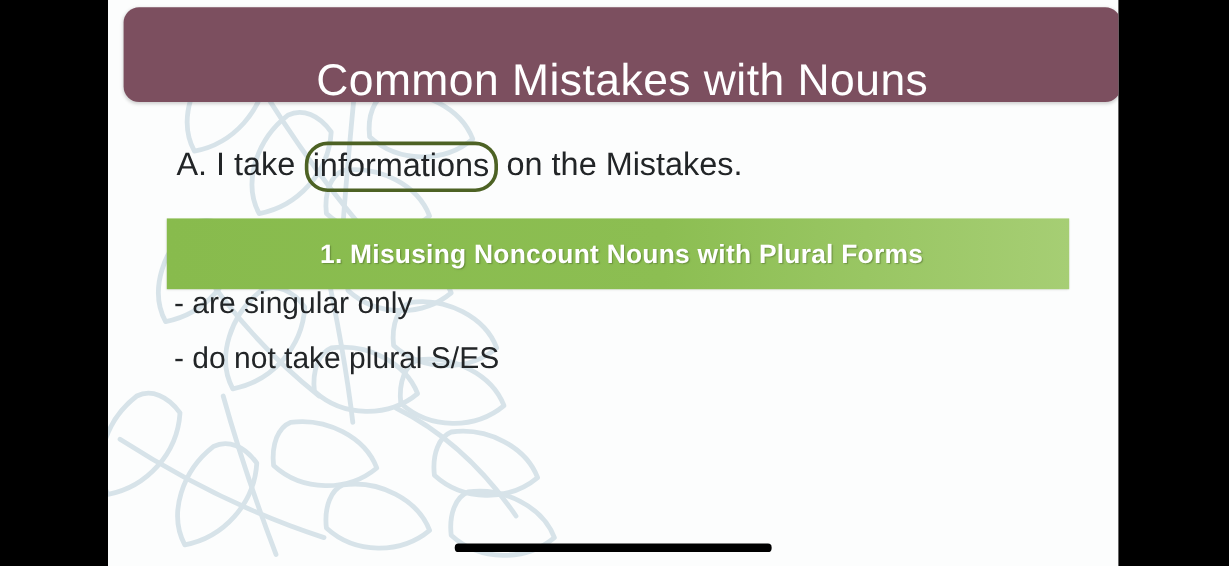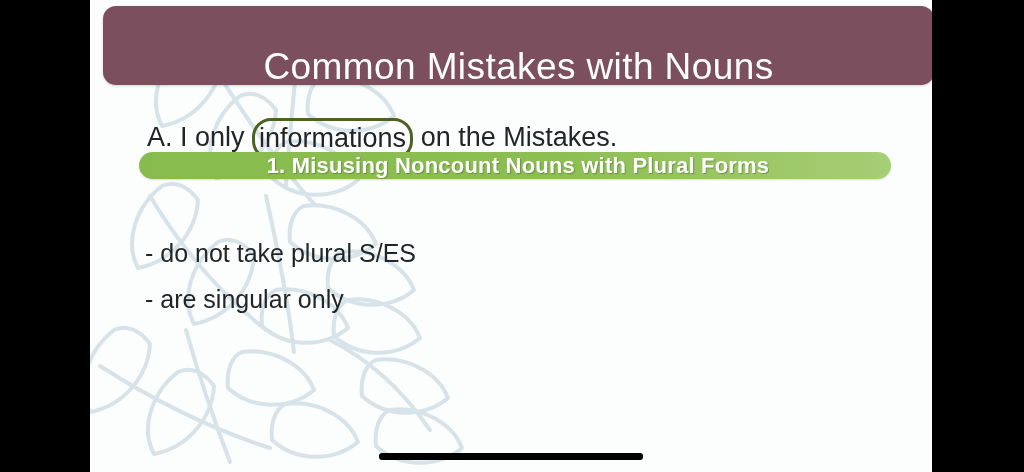--- a/index.html
+++ b/index.html
@@ -96,24 +96,24 @@
     line-height: 33px;
     vertical-align: baseline;
     position: relative;
     top: 1px;
   }
 
   
   .green-banner {
     position: absolute;
     left: 49px;
-    top: 152px;
+    top: 182px;
     width: 752px;
-    height: 27px;
-    border-radius: 16px;
+    height: 59px;
+    border-radius: 0;
     background: linear-gradient(to right, #88bb4d 0%, #8cbe52 55%, #a6ce74 100%);
     box-shadow: 0 1px 2px rgba(0,0,0,0.14);
     display: flex;
     align-items: center;
     justify-content: center;
   }
   .green-banner-text {
     color: #ffffff;
     font-size: 22px;
     font-weight: bold;
@@ -189,28 +189,28 @@
           <path d="M240 340 C280 360 314 392 340 430"></path>
         </g>
       </svg>
     </div>
 
     <div class="title-banner">
       <div class="title-text">Common Mistakes with Nouns</div>
     </div>
 
     <div class="sentence">
-      <span>A. I only </span><span class="boxed">informations</span><span> on the Mistakes.</span>
+      <span>A. I take </span><span class="boxed">informations</span><span> on the Mistakes.</span>
     </div>
 
     <div class="green-banner">
       <div class="green-banner-text">1. Misusing Noncount Nouns with Plural Forms</div>
     </div>
 
     <div class="bullets">
+      <div class="bullet-line">- are singular only</div>
       <div class="bullet-line">- do not take plural S/ES</div>
-      <div class="bullet-line">- are singular only</div>
     </div>
 
     <div class="bottom-rule"></div>
 
   </div>
 </div>
 
 </body></html>

